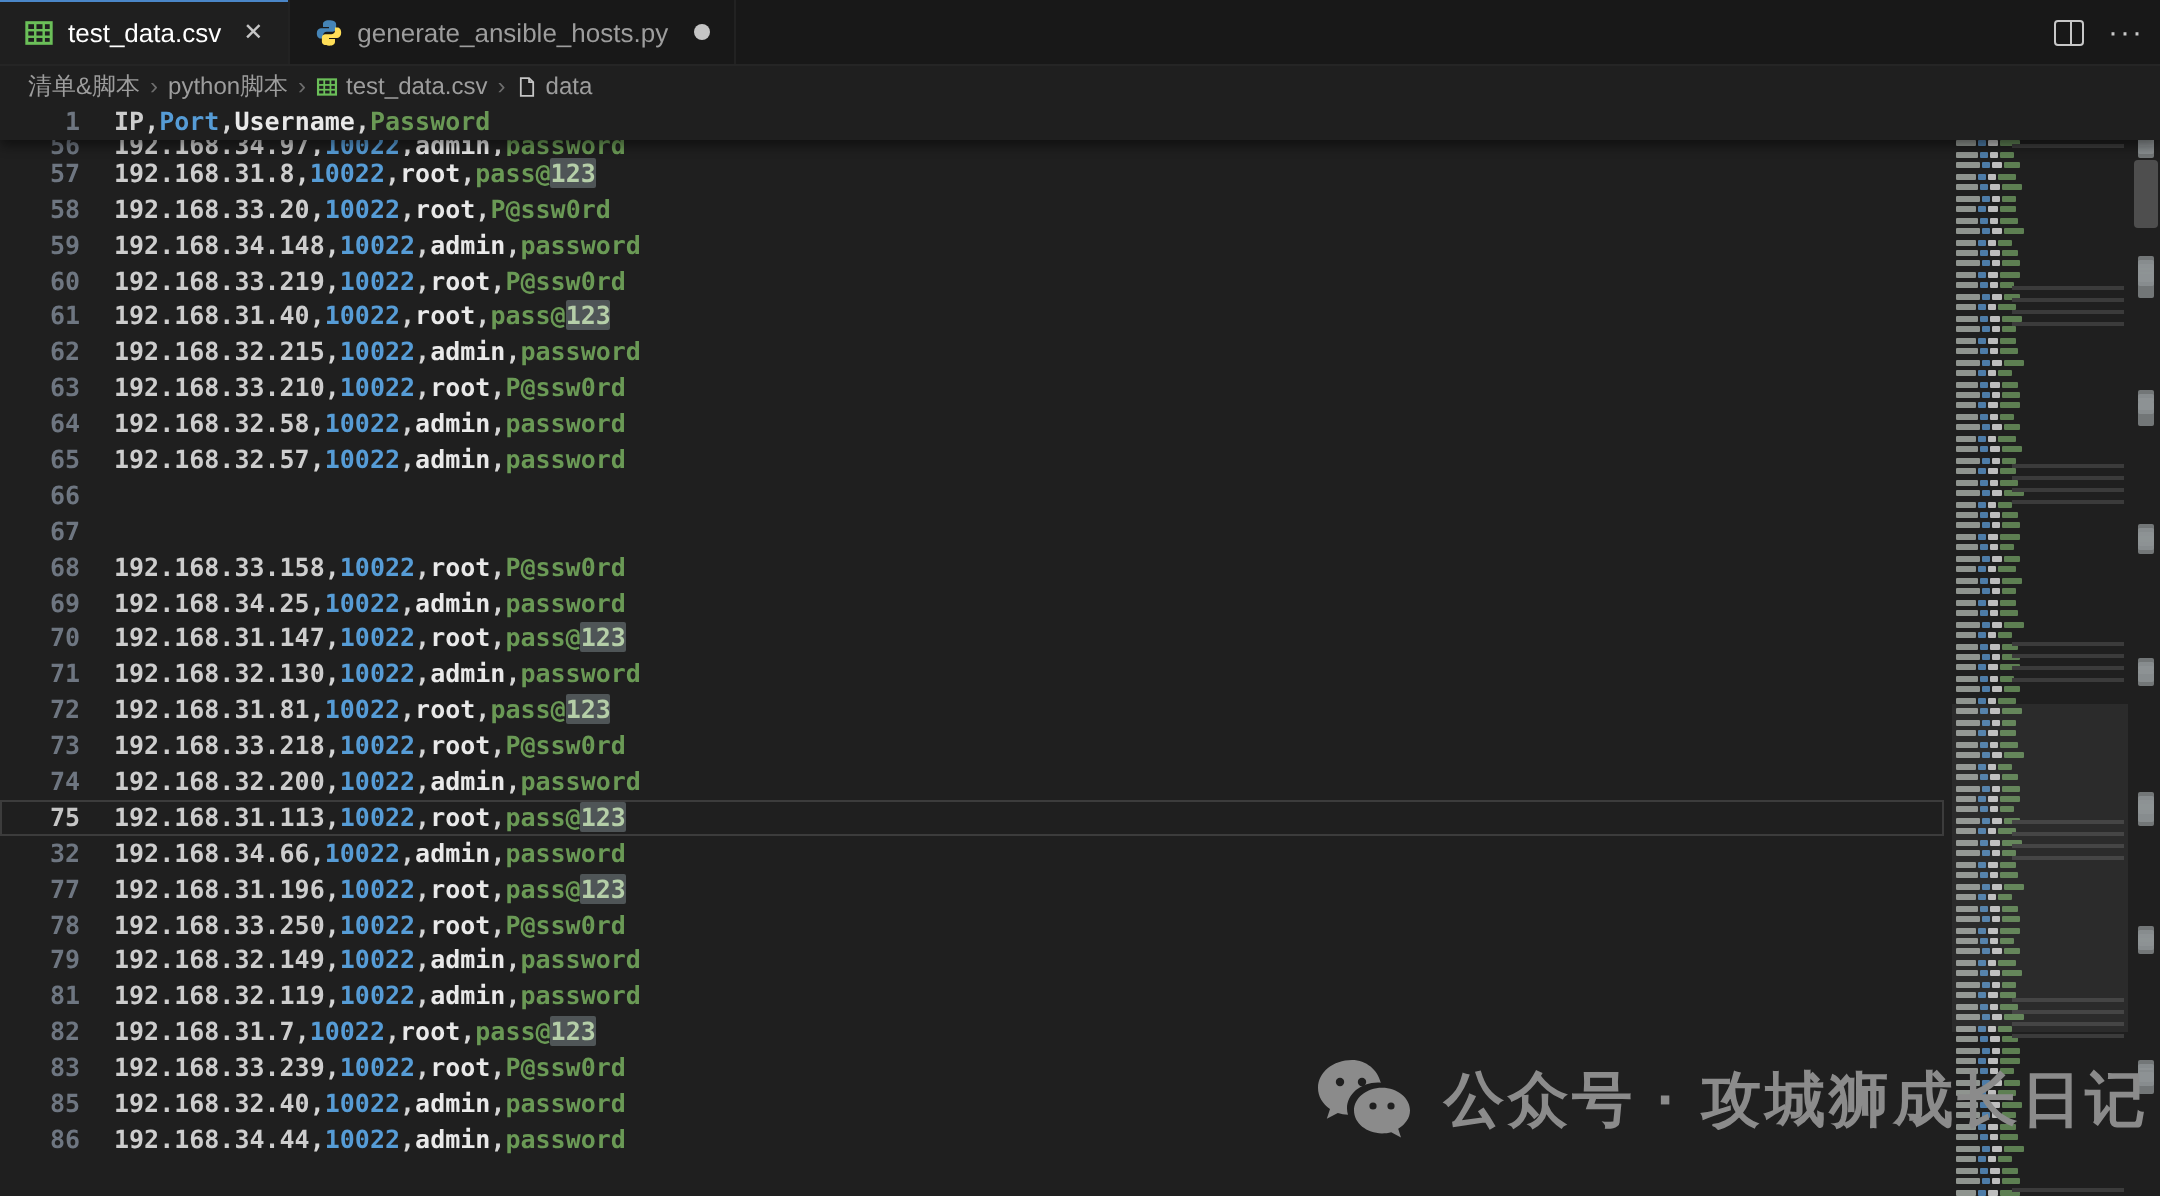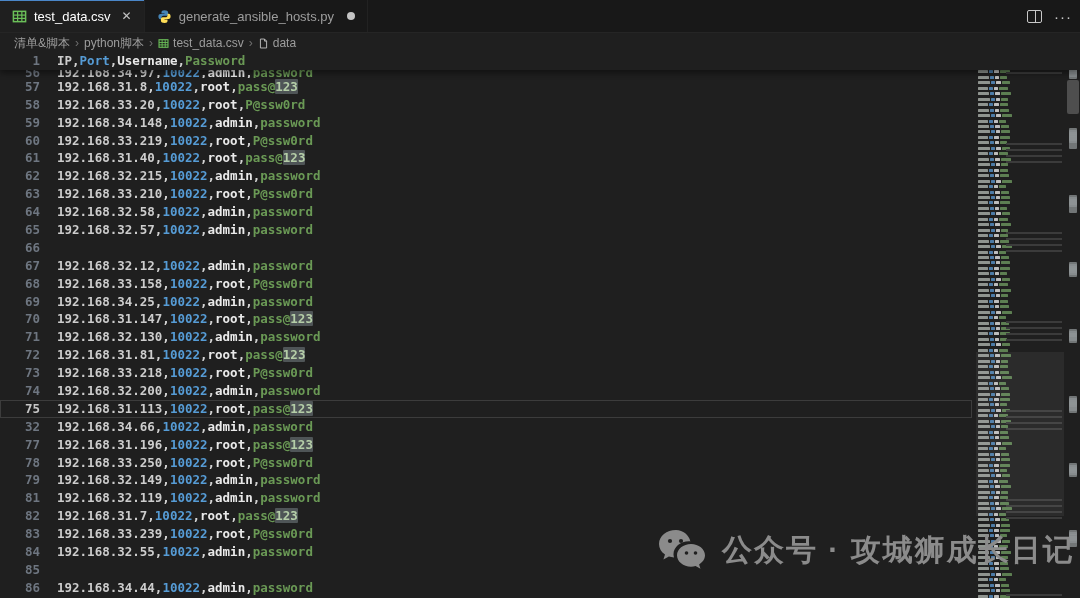--- a/index.html
+++ b/index.html
@@ -155,38 +155,37 @@
         <div class="code-row"><span class="ln">57</span><span class="code"><span class="tok-ip">192.168.31.8</span><span class="tok-p">,</span><span class="tok-port">10022</span><span class="tok-p">,</span><span class="tok-user">root</span><span class="tok-p">,</span><span class="tok-pass">pass@</span><span class="tok-pass tok-hl">123</span></span></div>
         <div class="code-row"><span class="ln">58</span><span class="code"><span class="tok-ip">192.168.33.20</span><span class="tok-p">,</span><span class="tok-port">10022</span><span class="tok-p">,</span><span class="tok-user">root</span><span class="tok-p">,</span><span class="tok-pass">P@ssw0rd</span></span></div>
         <div class="code-row"><span class="ln">59</span><span class="code"><span class="tok-ip">192.168.34.148</span><span class="tok-p">,</span><span class="tok-port">10022</span><span class="tok-p">,</span><span class="tok-user">admin</span><span class="tok-p">,</span><span class="tok-pass">password</span></span></div>
         <div class="code-row"><span class="ln">60</span><span class="code"><span class="tok-ip">192.168.33.219</span><span class="tok-p">,</span><span class="tok-port">10022</span><span class="tok-p">,</span><span class="tok-user">root</span><span class="tok-p">,</span><span class="tok-pass">P@ssw0rd</span></span></div>
         <div class="code-row"><span class="ln">61</span><span class="code"><span class="tok-ip">192.168.31.40</span><span class="tok-p">,</span><span class="tok-port">10022</span><span class="tok-p">,</span><span class="tok-user">root</span><span class="tok-p">,</span><span class="tok-pass">pass@</span><span class="tok-pass tok-hl">123</span></span></div>
         <div class="code-row"><span class="ln">62</span><span class="code"><span class="tok-ip">192.168.32.215</span><span class="tok-p">,</span><span class="tok-port">10022</span><span class="tok-p">,</span><span class="tok-user">admin</span><span class="tok-p">,</span><span class="tok-pass">password</span></span></div>
         <div class="code-row"><span class="ln">63</span><span class="code"><span class="tok-ip">192.168.33.210</span><span class="tok-p">,</span><span class="tok-port">10022</span><span class="tok-p">,</span><span class="tok-user">root</span><span class="tok-p">,</span><span class="tok-pass">P@ssw0rd</span></span></div>
         <div class="code-row"><span class="ln">64</span><span class="code"><span class="tok-ip">192.168.32.58</span><span class="tok-p">,</span><span class="tok-port">10022</span><span class="tok-p">,</span><span class="tok-user">admin</span><span class="tok-p">,</span><span class="tok-pass">password</span></span></div>
         <div class="code-row"><span class="ln">65</span><span class="code"><span class="tok-ip">192.168.32.57</span><span class="tok-p">,</span><span class="tok-port">10022</span><span class="tok-p">,</span><span class="tok-user">admin</span><span class="tok-p">,</span><span class="tok-pass">password</span></span></div>
         <div class="code-row"><span class="ln">66</span></div>
-        <div class="code-row"><span class="ln">67</span><span class="code"><span class="tok-ip">192.168.32.12</span><span class="tok-p">,</span><span class="tok-port">10022</span><span class="tok-p">,</span><span class="tok-user">admin</span><span class="tok-p">,</span><span class="tok-pass">password</span></span></div>
+        <div class="code-row"><span class="ln">67</span></div>
         <div class="code-row"><span class="ln">68</span><span class="code"><span class="tok-ip">192.168.33.158</span><span class="tok-p">,</span><span class="tok-port">10022</span><span class="tok-p">,</span><span class="tok-user">root</span><span class="tok-p">,</span><span class="tok-pass">P@ssw0rd</span></span></div>
         <div class="code-row"><span class="ln">69</span><span class="code"><span class="tok-ip">192.168.34.25</span><span class="tok-p">,</span><span class="tok-port">10022</span><span class="tok-p">,</span><span class="tok-user">admin</span><span class="tok-p">,</span><span class="tok-pass">password</span></span></div>
         <div class="code-row"><span class="ln">70</span><span class="code"><span class="tok-ip">192.168.31.147</span><span class="tok-p">,</span><span class="tok-port">10022</span><span class="tok-p">,</span><span class="tok-user">root</span><span class="tok-p">,</span><span class="tok-pass">pass@</span><span class="tok-pass tok-hl">123</span></span></div>
         <div class="code-row"><span class="ln">71</span><span class="code"><span class="tok-ip">192.168.32.130</span><span class="tok-p">,</span><span class="tok-port">10022</span><span class="tok-p">,</span><span class="tok-user">admin</span><span class="tok-p">,</span><span class="tok-pass">password</span></span></div>
         <div class="code-row"><span class="ln">72</span><span class="code"><span class="tok-ip">192.168.31.81</span><span class="tok-p">,</span><span class="tok-port">10022</span><span class="tok-p">,</span><span class="tok-user">root</span><span class="tok-p">,</span><span class="tok-pass">pass@</span><span class="tok-pass tok-hl">123</span></span></div>
         <div class="code-row"><span class="ln">73</span><span class="code"><span class="tok-ip">192.168.33.218</span><span class="tok-p">,</span><span class="tok-port">10022</span><span class="tok-p">,</span><span class="tok-user">root</span><span class="tok-p">,</span><span class="tok-pass">P@ssw0rd</span></span></div>
         <div class="code-row"><span class="ln">74</span><span class="code"><span class="tok-ip">192.168.32.200</span><span class="tok-p">,</span><span class="tok-port">10022</span><span class="tok-p">,</span><span class="tok-user">admin</span><span class="tok-p">,</span><span class="tok-pass">password</span></span></div>
         <div class="code-row current"><span class="ln">75</span><span class="code"><span class="tok-ip">192.168.31.113</span><span class="tok-p">,</span><span class="tok-port">10022</span><span class="tok-p">,</span><span class="tok-user">root</span><span class="tok-p">,</span><span class="tok-pass">pass@</span><span class="tok-pass tok-hl">123</span></span></div>
         <div class="code-row"><span class="ln">32</span><span class="code"><span class="tok-ip">192.168.34.66</span><span class="tok-p">,</span><span class="tok-port">10022</span><span class="tok-p">,</span><span class="tok-user">admin</span><span class="tok-p">,</span><span class="tok-pass">password</span></span></div>
         <div class="code-row"><span class="ln">77</span><span class="code"><span class="tok-ip">192.168.31.196</span><span class="tok-p">,</span><span class="tok-port">10022</span><span class="tok-p">,</span><span class="tok-user">root</span><span class="tok-p">,</span><span class="tok-pass">pass@</span><span class="tok-pass tok-hl">123</span></span></div>
         <div class="code-row"><span class="ln">78</span><span class="code"><span class="tok-ip">192.168.33.250</span><span class="tok-p">,</span><span class="tok-port">10022</span><span class="tok-p">,</span><span class="tok-user">root</span><span class="tok-p">,</span><span class="tok-pass">P@ssw0rd</span></span></div>
         <div class="code-row"><span class="ln">79</span><span class="code"><span class="tok-ip">192.168.32.149</span><span class="tok-p">,</span><span class="tok-port">10022</span><span class="tok-p">,</span><span class="tok-user">admin</span><span class="tok-p">,</span><span class="tok-pass">password</span></span></div>
         <div class="code-row"><span class="ln">81</span><span class="code"><span class="tok-ip">192.168.32.119</span><span class="tok-p">,</span><span class="tok-port">10022</span><span class="tok-p">,</span><span class="tok-user">admin</span><span class="tok-p">,</span><span class="tok-pass">password</span></span></div>
         <div class="code-row"><span class="ln">82</span><span class="code"><span class="tok-ip">192.168.31.7</span><span class="tok-p">,</span><span class="tok-port">10022</span><span class="tok-p">,</span><span class="tok-user">root</span><span class="tok-p">,</span><span class="tok-pass">pass@</span><span class="tok-pass tok-hl">123</span></span></div>
         <div class="code-row"><span class="ln">83</span><span class="code"><span class="tok-ip">192.168.33.239</span><span class="tok-p">,</span><span class="tok-port">10022</span><span class="tok-p">,</span><span class="tok-user">root</span><span class="tok-p">,</span><span class="tok-pass">P@ssw0rd</span></span></div>
-        <div class="code-row"><span class="ln">84</span><span class="code"><span class="tok-ip">192.168.32.55</span><span class="tok-p">,</span><span class="tok-port">10022</span><span class="tok-p">,</span><span class="tok-user">admin</span><span class="tok-p">,</span><span class="tok-pass">password</span></span></div>
-        <div class="code-row"><span class="ln">85</span></div>
+        <div class="code-row"><span class="ln">85</span><span class="code"><span class="tok-ip">192.168.32.40</span><span class="tok-p">,</span><span class="tok-port">10022</span><span class="tok-p">,</span><span class="tok-user">admin</span><span class="tok-p">,</span><span class="tok-pass">password</span></span></div>
         <div class="code-row"><span class="ln">86</span><span class="code"><span class="tok-ip">192.168.34.44</span><span class="tok-p">,</span><span class="tok-port">10022</span><span class="tok-p">,</span><span class="tok-user">admin</span><span class="tok-p">,</span><span class="tok-pass">password</span></span></div>
       </div>
   </div>
 
   <div id="minimap">
       <div class="mm-row" style="top: 2px;">
         <span class="mm-seg" style="width: 10px; background: rgb(143, 148, 143);"></span>
         <span class="mm-seg" style="width: 4px; background: rgb(77, 124, 168);"></span>
         <span class="mm-seg" style="width: 4px; background: rgb(189, 189, 189);"></span>
         <span class="mm-seg" style="width: 7px; background: rgb(93, 127, 82);"></span>

